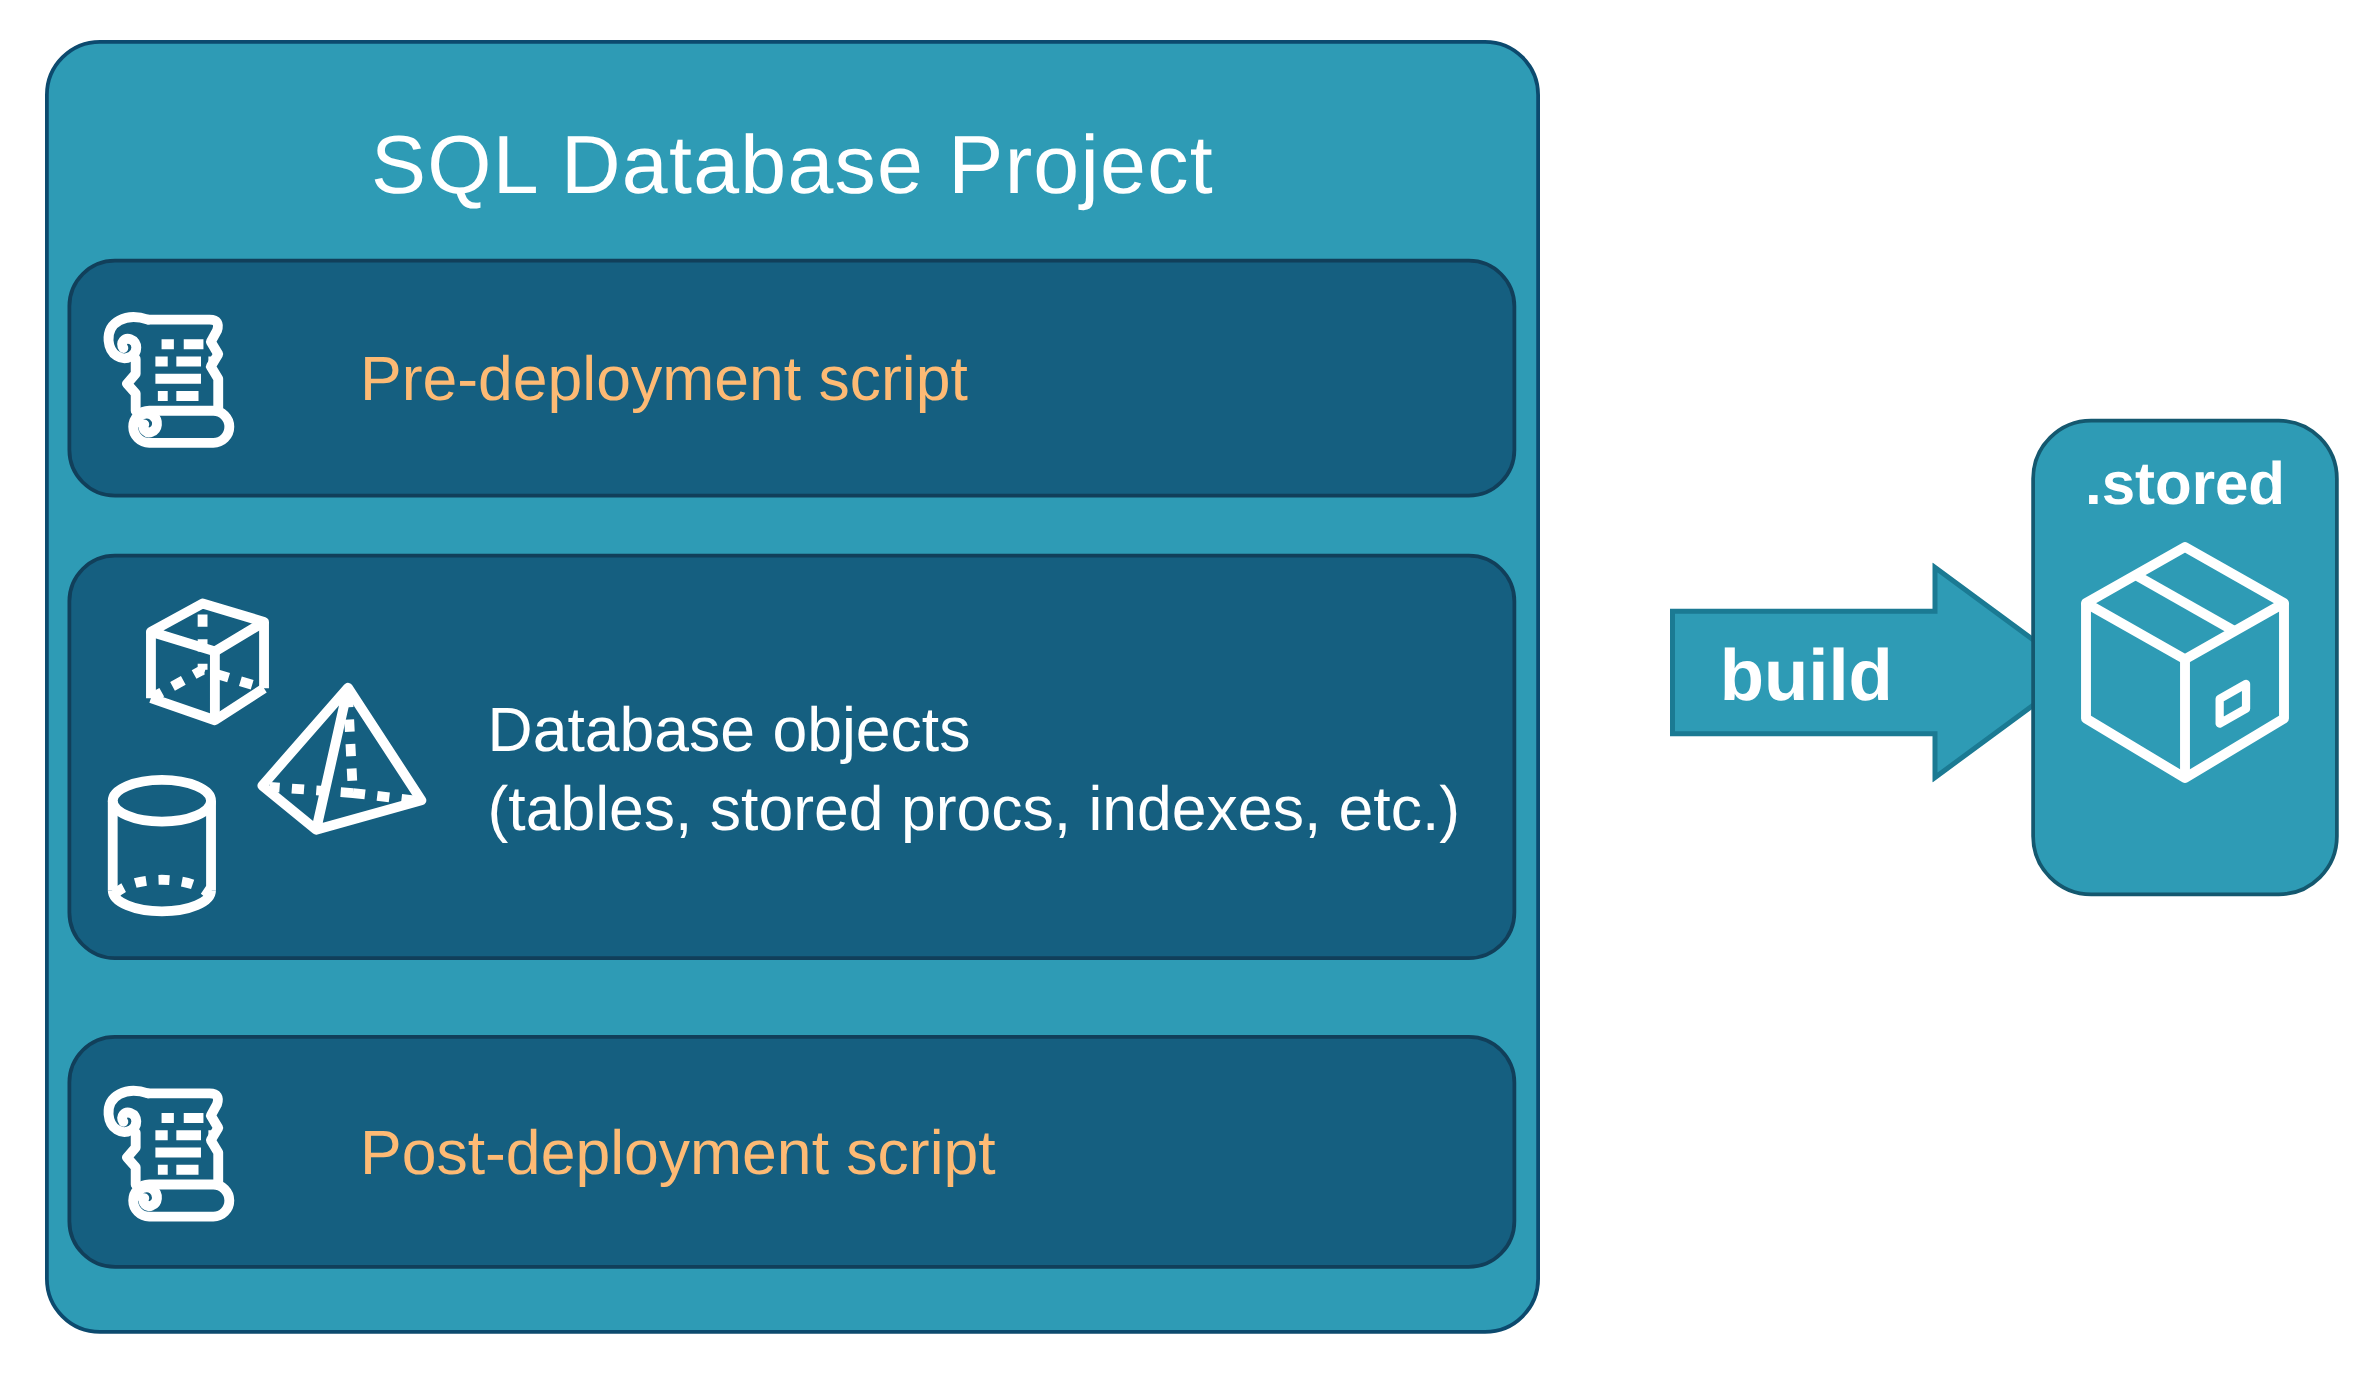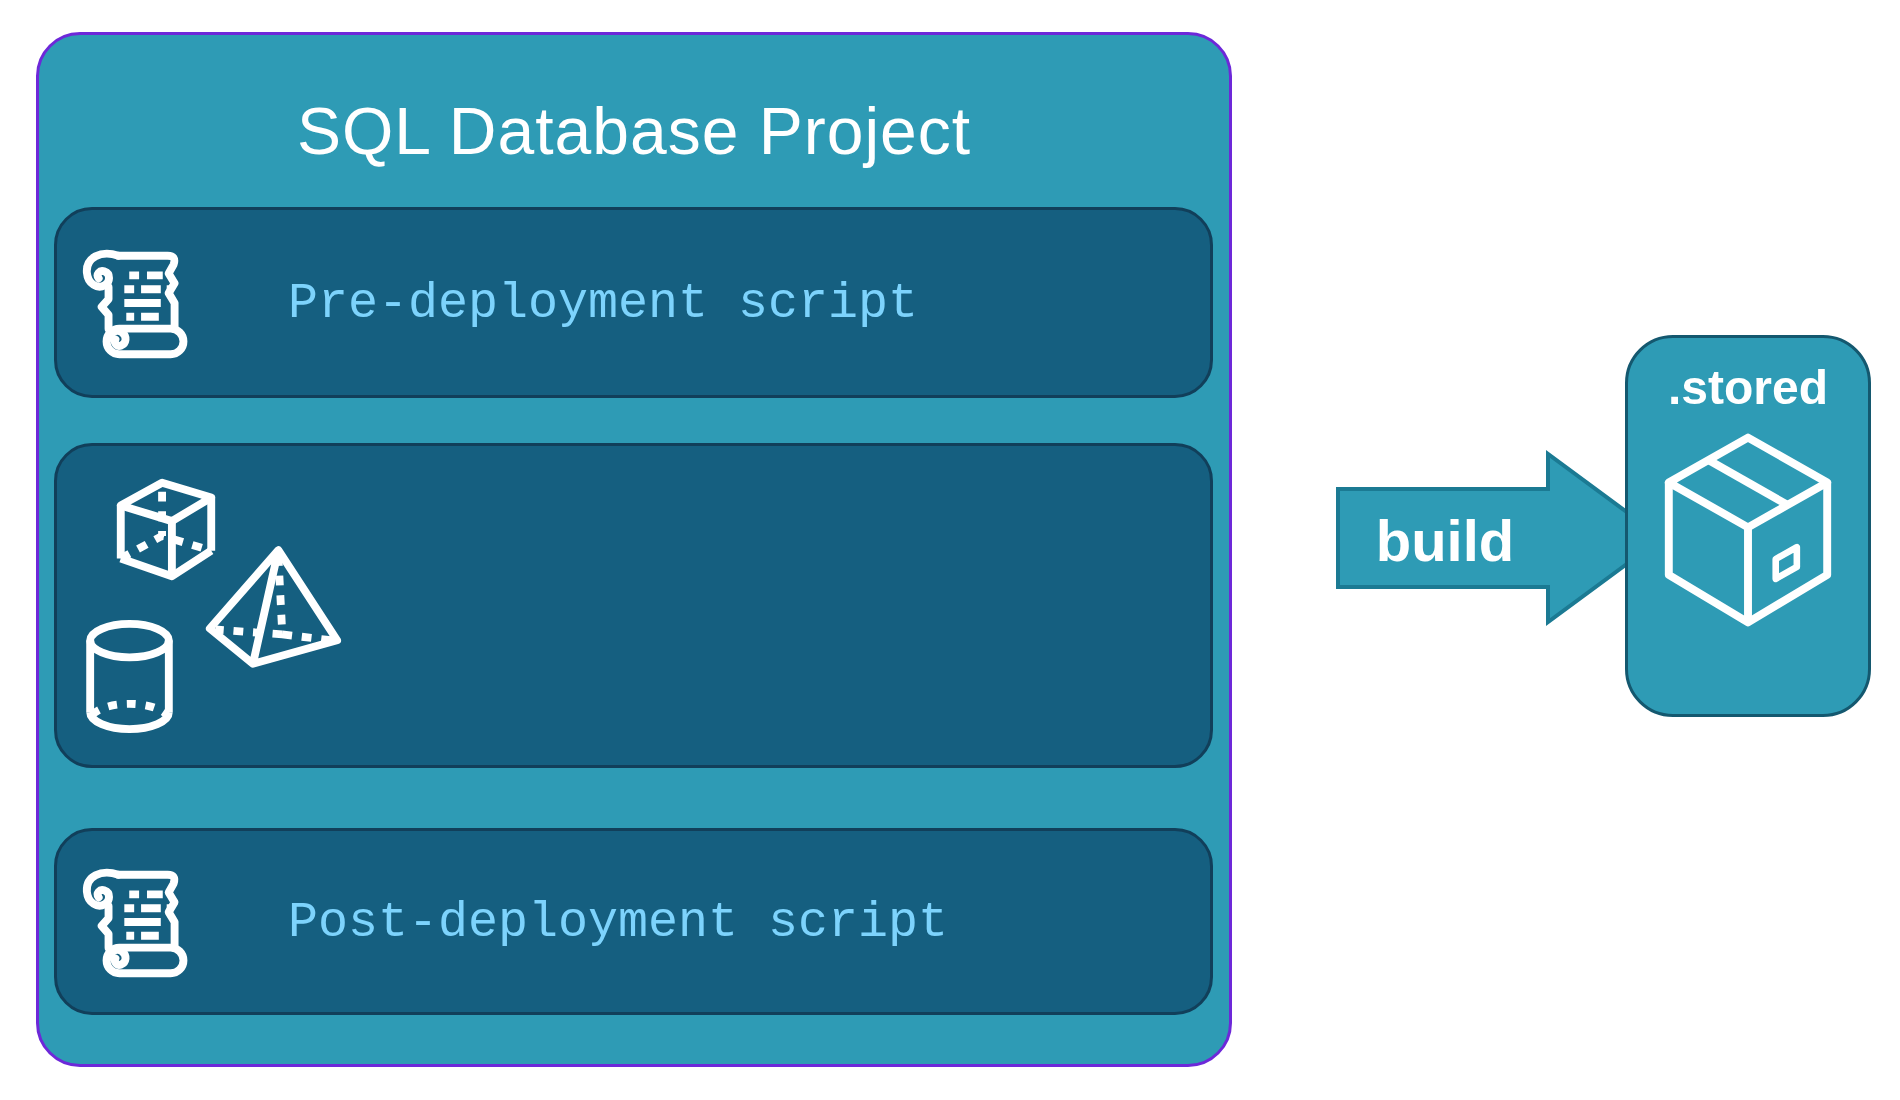--- a/index.html
+++ b/index.html
@@ -11,21 +11,21 @@
     font-family: "Liberation Sans", sans-serif;
     overflow: hidden;
   }
 
   
   .project-box {
     position: absolute;
     left: 36px; top: 32px;
     width: 1196px; height: 1035px;
     background: #2e9bb5;
-    border: 3px solid #6d28d9;
+    border: 3px solid #0c4a6e;
     border-radius: 44px;
     box-sizing: border-box;
   }
   .project-title {
     position: absolute;
     left: 0; top: 58px;
     width: 100%;
     text-align: center;
     font-size: 66px;
     font-weight: 400;
@@ -51,23 +51,22 @@
     position: absolute;
     left: 20px; top: 50%;
     transform: translateY(-50%);
     width: 138px; height: 124px;
   }
   .row-label {
     position: absolute;
     left: 231px; top: 50%;
     transform: translateY(-50%);
     font-size: 50px;
-    color: #7dd3fc;
+    color: #fdba74;
     white-space: nowrap;
-    font-family: Liberation Mono, monospace;
   }
 
   
   .cube-icon     { position: absolute; left: 50px;  top: 24px;  width: 118px; height: 118px; }
   .pyramid-icon  { position: absolute; left: 145px; top: 96px;  width: 142px; height: 130px; }
   .cylinder-icon { position: absolute; left: 25px;  top: 172px; width: 95px;  height: 116px; }
   .db-label {
     position: absolute;
     left: 333px; top: 107px;
     font-size: 50px;
@@ -160,20 +159,24 @@
         </g>
       </svg>
       <svg class="cylinder-icon" viewBox="0 0 96 118">
         <g class="icon-stroke" stroke-width="8">
           <ellipse cx="48" cy="23" rx="40" ry="17"></ellipse>
           <path d="M 8 23 V 96 M 88 23 V 96"></path>
           <path d="M 8 96 A 40 17 0 0 0 88 96"></path>
           <path d="M 10 99 A 40 17 0 0 1 86 99" stroke-dasharray="9 10"></path>
         </g>
       </svg>
+      <div class="db-label">
+        <div>Database objects</div>
+        <div>(tables, stored procs, indexes, etc.)</div>
+      </div>
     </div>
 
     <div class="row row-post">
       <svg class="scroll-icon" viewBox="0 0 140 124">
         <g class="icon-stroke" stroke-width="8" stroke-linecap="round" stroke-linejoin="round">
           <path d="M 42 14 C 24 8 9 16 10 31 C 11 43 21 48 28 44 C 34 41 34 32 28 30 C 23 28 19 33 22 37"></path>
           <path d="M 42 14 H 92 Q 101 14 98 23 L 93 32 L 99 42 L 93 52 L 99 62 V 88"></path>
           <path d="M 32 46 V 58 L 25 66 L 32 74 V 88"></path>
           <rect x="30" y="88" width="78" height="26" rx="13"></rect>
           <path d="M 31 99 C 33 91 41 88 46 92 C 51 96 50 103 45 105 C 41 107 37 103 39 99"></path>

